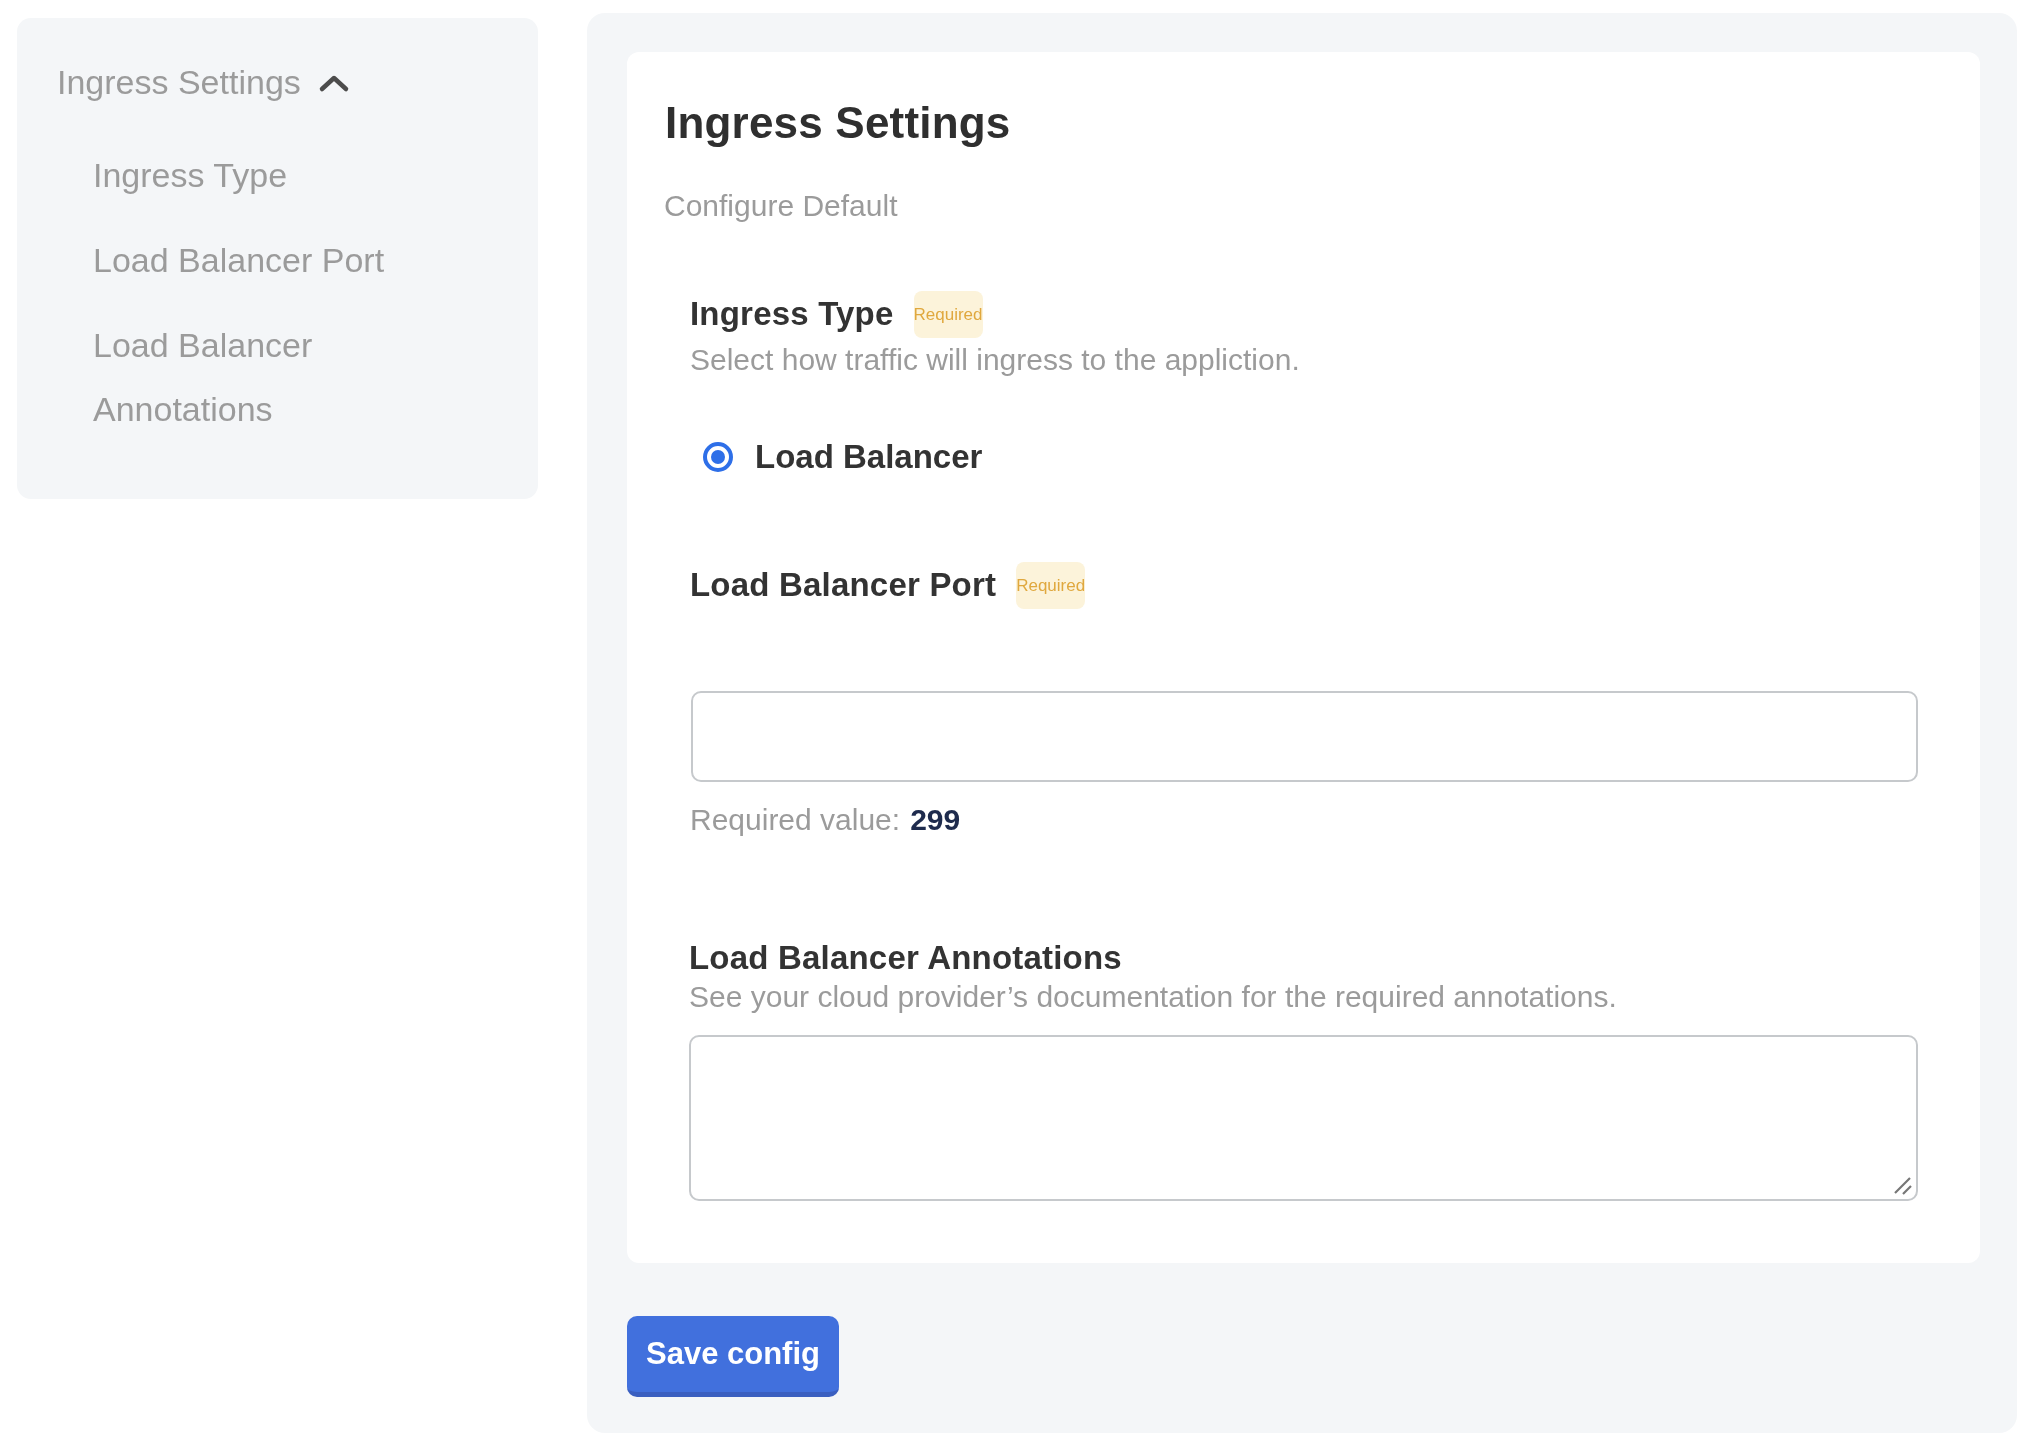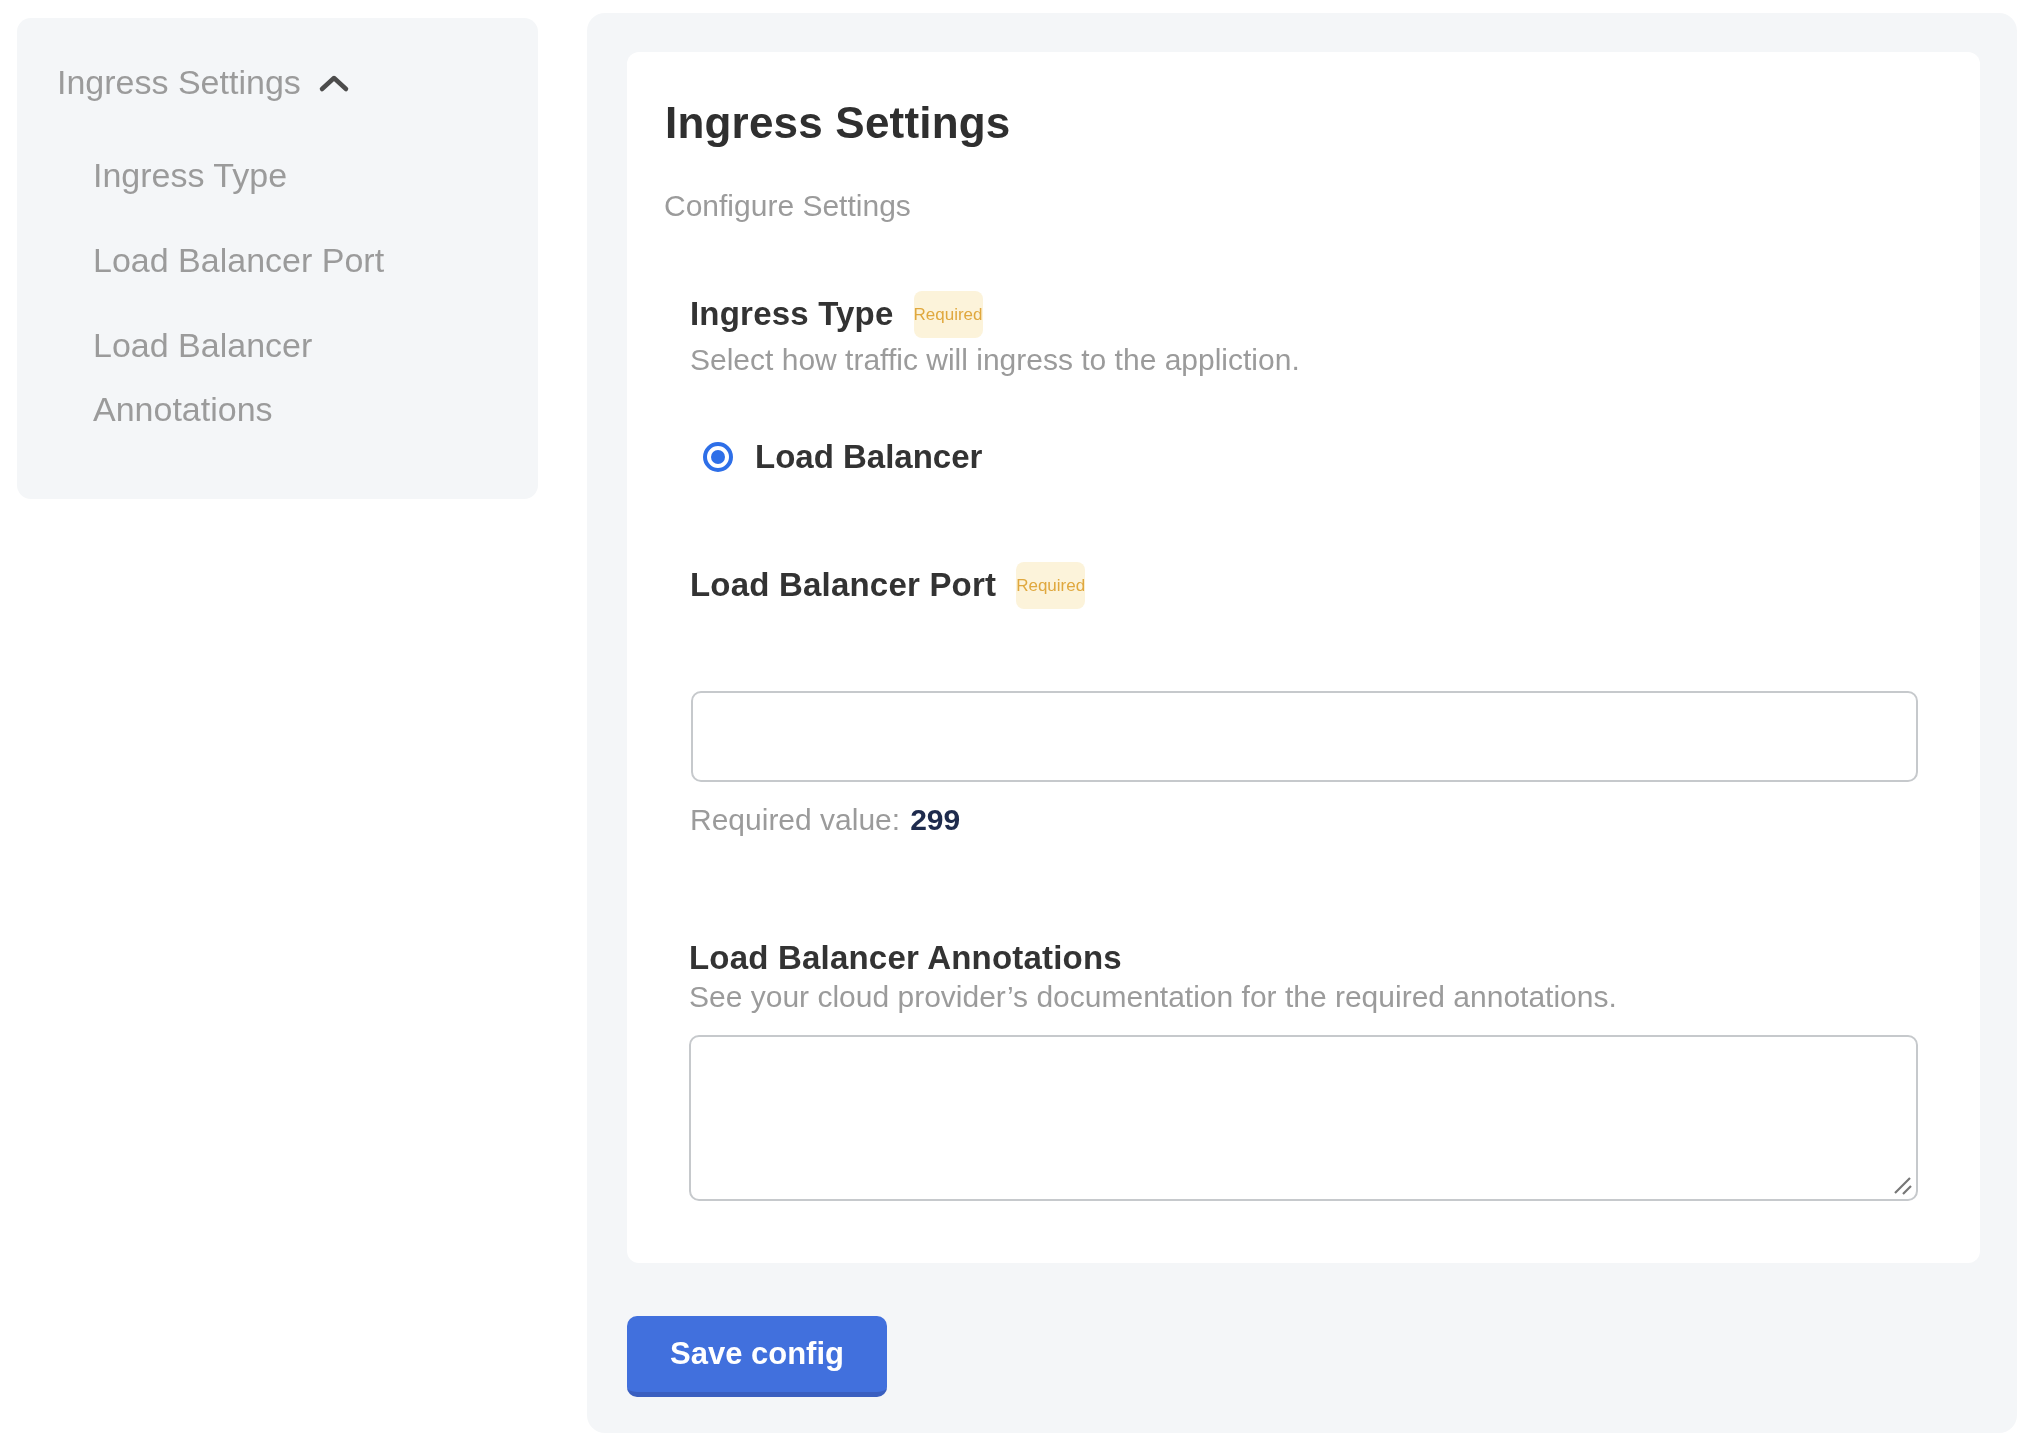--- a/index.html
+++ b/index.html
@@ -108,21 +108,21 @@
   .help-f3{left:62px;top:927px;}
   .annotations-wrap{position:absolute;left:62px;top:983px;width:1229px;height:166px;}
   .annotations-textarea{
     width:100%;height:100%;border:2px solid var(--input-border);border-radius:10px;
     background:#fff;resize:none;outline:none;font-size:30px;padding:14px 18px;
     font-family:"Liberation Sans","DejaVu Sans",sans-serif;color:#333;display:block;
   }
   .resize-handle{position:absolute;right:5px;bottom:5px;width:22px;height:22px;cursor:nwse-resize;}
 
   .save-btn{
-    position:absolute;left:40px;top:1303px;width:260px;height:81px;
+    position:absolute;left:40px;top:1303px;width:212px;height:81px;
     background:var(--button-blue);border:none;border-bottom:5px solid var(--button-edge-blue);
     border-radius:10px;color:#ffffff;font-size:31px;font-weight:700;
     font-family:"Liberation Sans","DejaVu Sans",sans-serif;cursor:pointer;
   }
 </style>
 </head>
 <body>
 
 <nav class="sidebar">
   <div class="sidebar-header">
@@ -135,21 +135,21 @@
   </div>
   <a class="sidebar-item item-1">Ingress Type</a>
   <a class="sidebar-item item-2">Load Balancer Port</a>
   <a class="sidebar-item item-3">Load Balancer Annotations</a>
 </nav>
 
 <main class="panel">
   <section class="card">
 
     <h1>Ingress Settings</h1>
-    <p class="subtitle">Configure Settings</p>
+    <p class="subtitle">Configure Default</p>
 
     <div class="field-label-row row-f1-label">
       <span class="field-label">Ingress Type</span>
       <span class="required-badge">Required</span>
     </div>
     <p class="field-help help-f1">Select how traffic will ingress to the appliction.</p>
 
     <div class="radio-row">
       <span class="radio-option" role="radio" aria-checked="true">
         <span class="radio checked">

